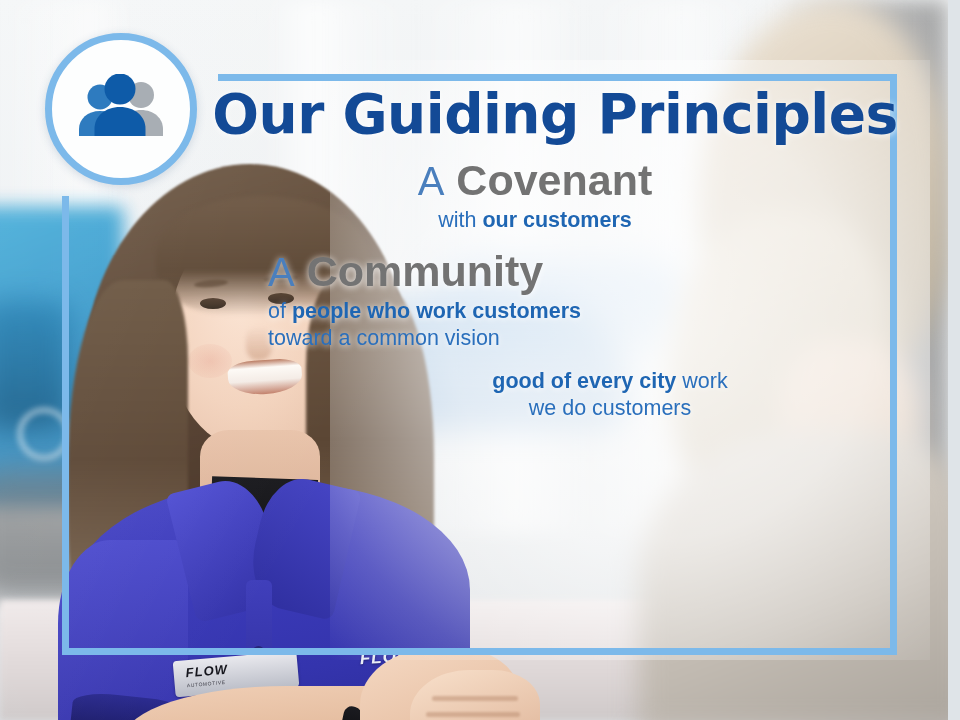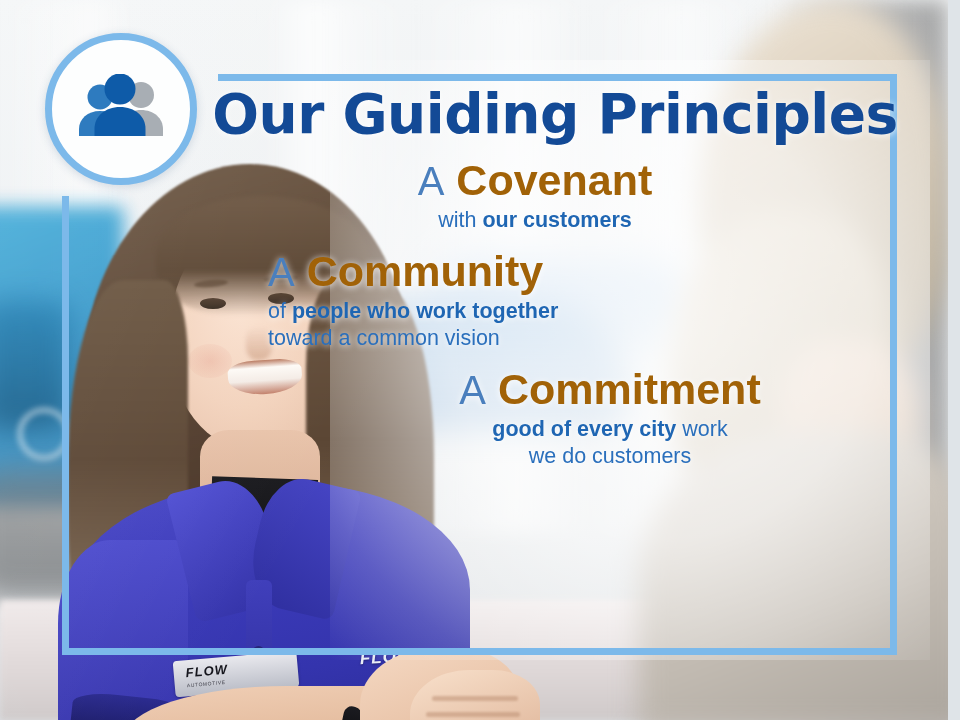--- a/index.html
+++ b/index.html
@@ -322,21 +322,21 @@
 
   .principle{margin-top:16px;}
   .p-head{
     font-size:43px;
     line-height:1.02;
     color:#2a6fbc;
     text-shadow:0 1px 7px rgba(255,255,255,.9);
     white-space:nowrap;
   }
   .p-head .art{font-weight:normal;color:#4a7fbd;font-size:40px;}
-  .p-head .word{font-weight:bold;color:#a16207;}
+  .p-head .word{font-weight:bold;color:#737373;}
   .p-sub{
     font-size:21.5px;
     line-height:1.26;
     color:#2a6fbc;
     text-shadow:0 1px 6px rgba(255,255,255,.9);
     margin-top:4px;
   }
   .p-sub b{font-weight:bold;color:#1f66b3;}
   .p-sub .reg{font-weight:normal;}
 
@@ -449,33 +449,29 @@
       </div>
     </div>
 
     <div class="principle pr-2">
       <div class="p-head">
         <span class="art">A</span>
         <span class="word">Community</span>
       </div>
       <div class="p-sub">
         <div class="nowrap">
-          <span class="reg">of </span><b>people who work together</b>
+          <span class="reg">of </span><b>people who work customers</b>
         </div>
         <div class="nowrap">
           <span class="reg">toward a common vision</span>
         </div>
       </div>
     </div>
 
     <div class="principle pr-3">
-      <div class="p-head">
-        <span class="art">A</span>
-        <span class="word">Commitment</span>
-      </div>
       <div class="p-sub">
         <div class="nowrap">
           <b>good of every city</b><span class="reg"> work</span>
         </div>
         <div class="nowrap">
           <span class="reg">we do customers</span>
         </div>
       </div>
     </div>
 

